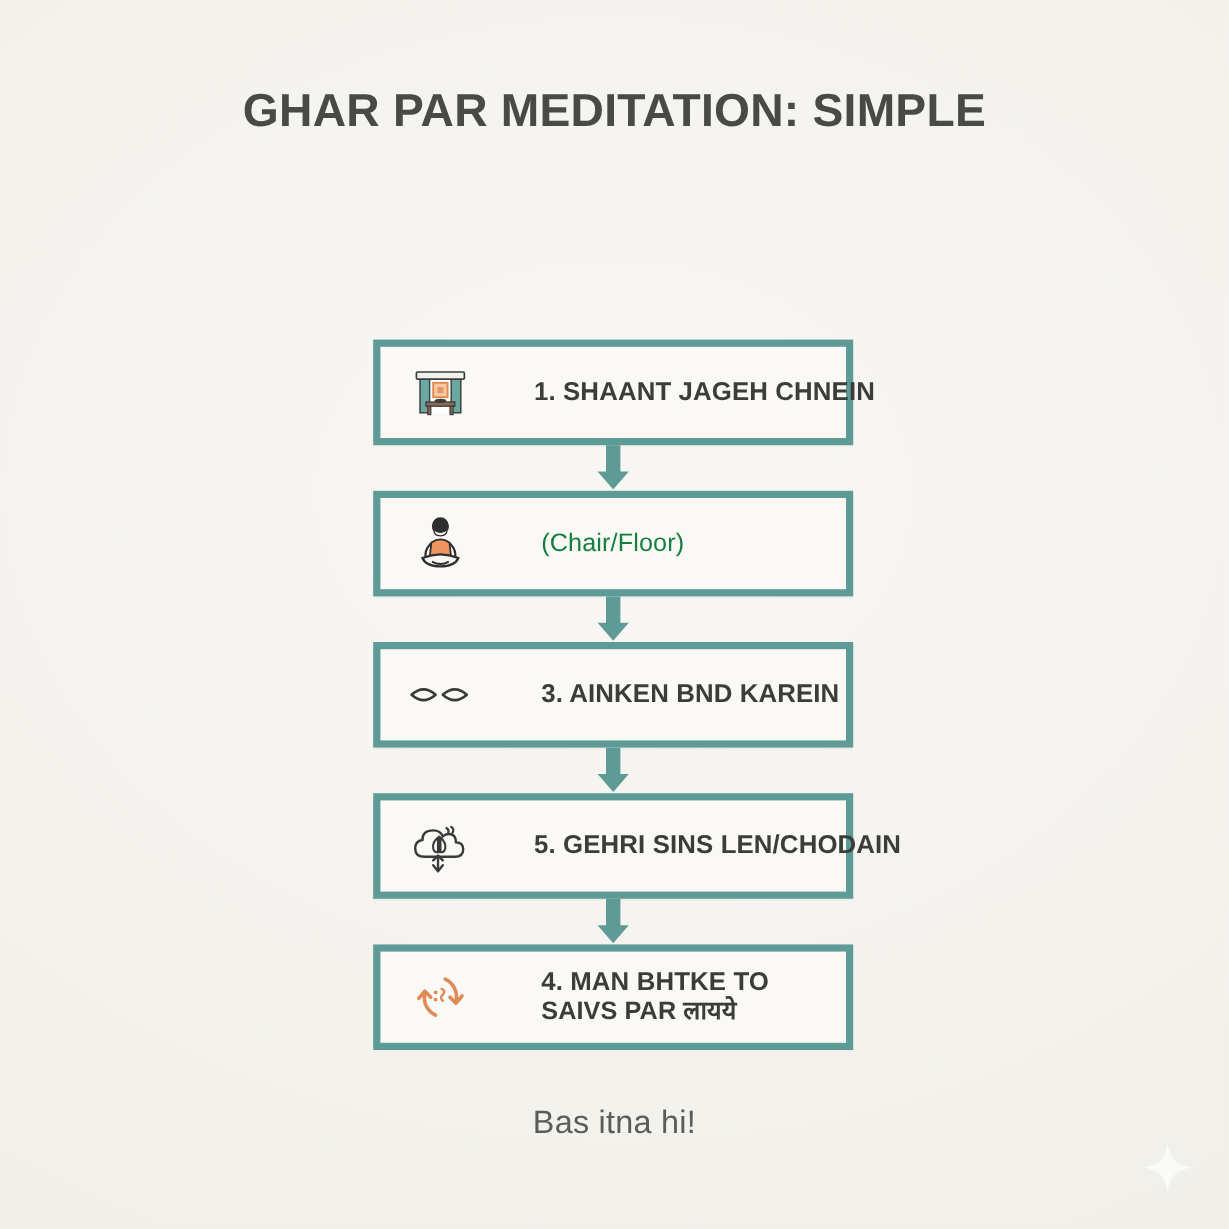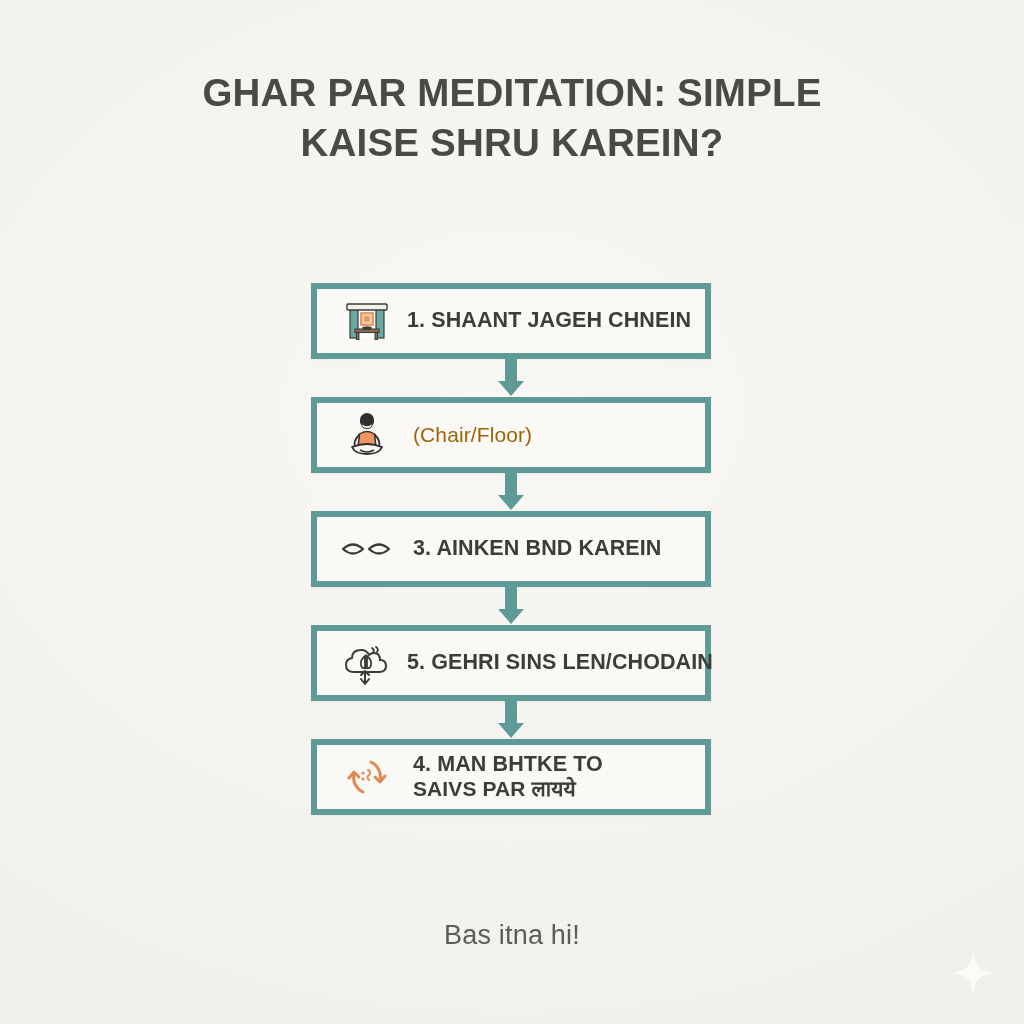--- a/index.html
+++ b/index.html
@@ -60,27 +60,28 @@
     top: 283px;
     left: 311px;
     width: 400px;
   }
 
   .step-wrap { position: relative; }
 
   .step-box {
     position: relative;
     width: 400px;
-    height: 76px;
+    height: 88px;
     border: 6px solid #5f9b96;
     background: #faf9f6;
     display: flex;
     align-items: center;
     padding-left: 22px;
     box-shadow: 0 1px 2px rgba(0,0,0,0.05);
+    gap: 38px;
   }
 
   .step-icon {
     width: 56px;
     min-width: 56px;
     height: 56px;
     display: flex;
     align-items: center;
     justify-content: center;
     margin-right: 12px;
@@ -95,21 +96,21 @@
     line-height: 1.18;
     letter-spacing: 0.1px;
     text-transform: none;
   }
 
   .step-text .l1 { display: block; white-space: nowrap; }
   .step-text .l2 {
     display: block;
     font-weight: 400;
     font-size: 21px;
-    color: #a16207;
+    color: #15803d;
     white-space: nowrap;
   }
   .step-text .l2.bold { font-weight: bold; color: #3a3d38; }
 
   
   .step-text.indent { padding-left: 6px; }
 
   
   .connector {
     height: 38px;
@@ -165,21 +166,20 @@
   }
 </style>
 </head>
 <body>
 
 <div class="page">
 
   <div class="header">
     <div class="title">
       <span class="title-line">GHAR PAR MEDITATION: SIMPLE</span>
-      <span class="title-line">KAISE SHRU KAREIN?</span>
     </div>
   </div>
 
   <div class="flow">
 
     <div class="step-wrap">
       <div class="step-box">
         <div class="step-icon">
           <svg width="50" height="50" viewBox="0 0 50 50">
 

